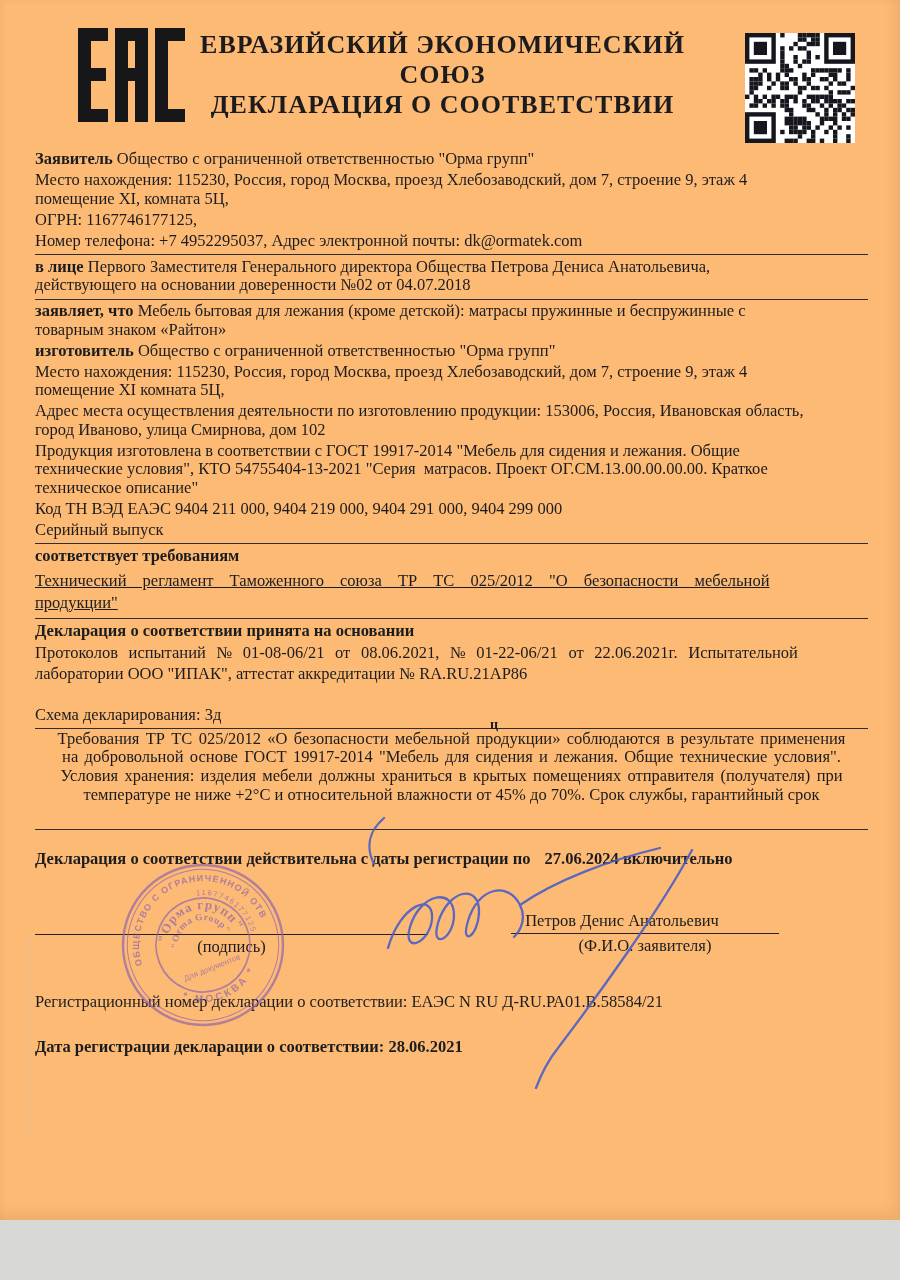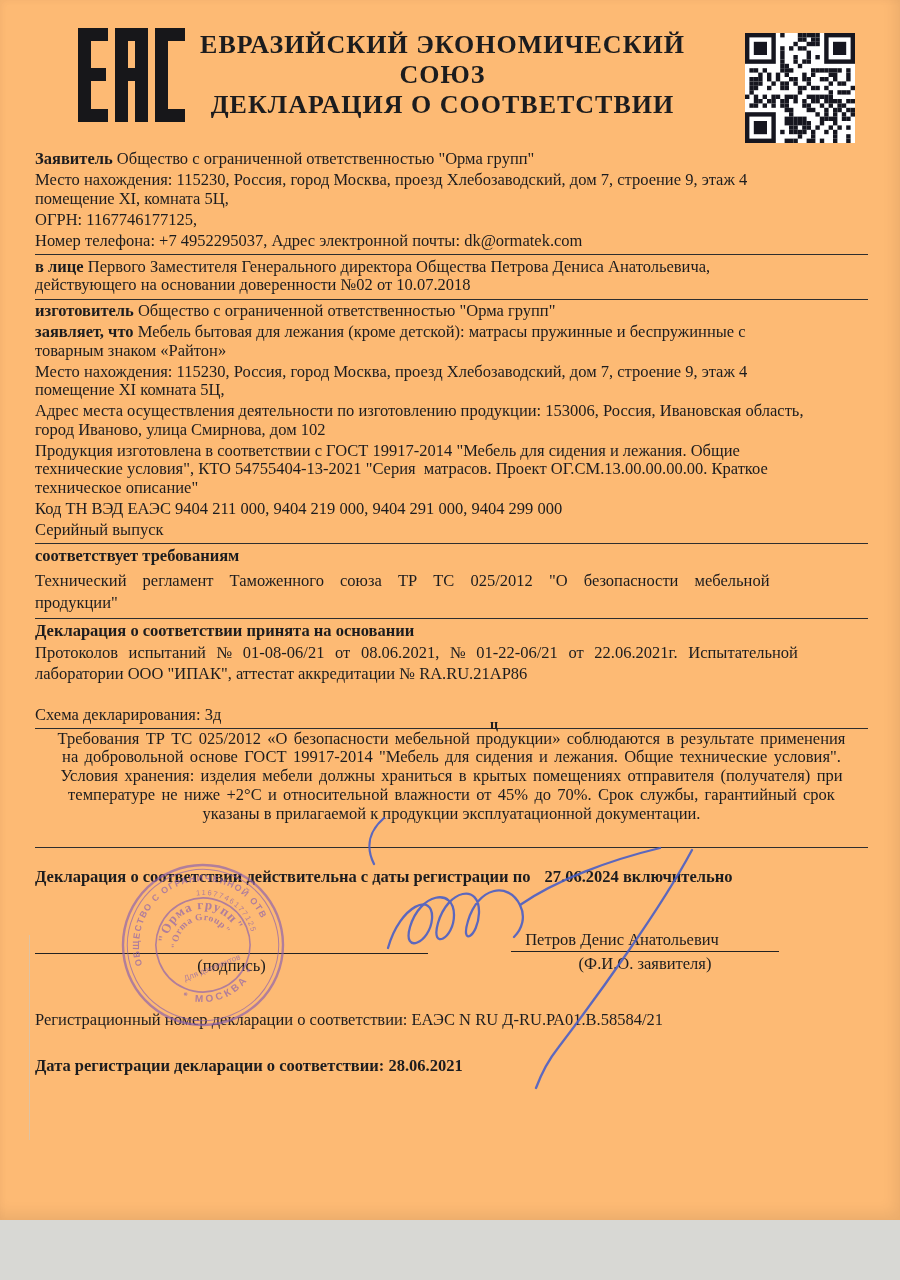--- a/index.html
+++ b/index.html
@@ -12,21 +12,21 @@
   .eac{position:absolute;left:78px;top:28px;}
   .titles{position:absolute;left:160px;top:30px;width:565px;text-align:center;
           font-weight:bold;font-size:26px;line-height:30px;letter-spacing:1px;}
   .qr{position:absolute;left:745px;top:33px;}
   
   .para{margin:2.5px 0 0 0;}
   .pre{white-space:pre-wrap;}
   b.lead{font-weight:bold;}
   .rule{border-top:1.5px solid #2e2e2e;height:0;margin-top:4px;}
   .bh{font-weight:bold;margin-top:3px;}
-  .reg{font-size:16.5px;line-height:22px;margin-top:4px;}
+  .reg{font-size:16.5px;line-height:22px;margin-top:4px;text-decoration:underline;}
   .reg div:not(:last-child){word-spacing:12px;}
   .basis{font-size:16.5px;line-height:21px;margin-top:2px;}
   .basis div:not(:last-child){word-spacing:6.5px;}
   .addl{line-height:18.8px;margin-top:1px;text-align:center;}
   .addl div:not(:last-child){word-spacing:2.2px;}
   .scheme{margin-top:22px;}
   .scheme-rule{position:relative;margin-top:3px;}
   .stray{position:absolute;left:455px;top:-13px;font-weight:bold;font-size:14px;}
   .validity{margin-top:20px;font-weight:bold;}
   .validity .val{padding-left:14px;}
@@ -287,27 +287,27 @@
   <div class="content">
     <p class="para"><b class="lead">Заявитель</b><span class="pre"> Общество с ограниченной ответственностью "Орма групп"</span></p>
     <p class="para pre">Место нахождения: 115230, Россия, город Москва, проезд Хлебозаводский, дом 7, строение 9, этаж 4
 помещение XI, комната 5Ц,</p>
     <p class="para">ОГРН: 1167746177125,</p>
     <p class="para">Номер телефона: +7 4952295037, Адрес электронной почты: dk@ormatek.com</p>
 
     <div class="rule"></div>
 
     <p class="para"><b class="lead">в лице</b><span class="pre"> Первого Заместителя Генерального директора Общества Петрова Дениса Анатольевича,
-действующего на основании доверенности №02 от 10.07.2018</span></p>
+действующего на основании доверенности №02 от 04.07.2018</span></p>
 
     <div class="rule"></div>
 
-    <p class="para"><b class="lead">изготовитель</b><span class="pre"> Общество с ограниченной ответственностью "Орма групп"</span></p>
     <p class="para"><b class="lead">заявляет, что</b><span class="pre"> Мебель бытовая для лежания (кроме детской): матрасы пружинные и беспружинные с
 товарным знаком «Райтон»</span></p>
+    <p class="para"><b class="lead">изготовитель</b><span class="pre"> Общество с ограниченной ответственностью "Орма групп"</span></p>
     <p class="para pre">Место нахождения: 115230, Россия, город Москва, проезд Хлебозаводский, дом 7, строение 9, этаж 4
 помещение XI комната 5Ц,</p>
     <p class="para pre">Адрес места осуществления деятельности по изготовлению продукции: 153006, Россия, Ивановская область,
 город Иваново, улица Смирнова, дом 102</p>
     <p class="para pre">Продукция изготовлена в соответствии с ГОСТ 19917-2014 "Мебель для сидения и лежания. Общие
 технические условия", КТО 54755404-13-2021 "Серия  матрасов. Проект ОГ.СМ.13.00.00.00.00. Краткое
 техническое описание"</p>
     <p class="para">Код ТН ВЭД ЕАЭС 9404 211 000, 9404 219 000, 9404 291 000, 9404 299 000</p>
     <p class="para">Серийный выпуск</p>
 
@@ -330,21 +330,20 @@
     <p class="para scheme">Схема декларирования: 3д</p>
     <div class="rule scheme-rule">
       <span class="stray">ц</span>
     </div>
 
     <div class="addl">
         <div>Требования ТР ТС 025/2012 «О безопасности мебельной продукции» соблюдаются в результате применения</div>
         <div>на добровольной основе ГОСТ 19917-2014 "Мебель для сидения и лежания. Общие технические условия".</div>
         <div>Условия хранения: изделия мебели должны храниться в крытых помещениях отправителя (получателя) при</div>
         <div>температуре не ниже +2°С и относительной влажности от 45% до 70%. Срок службы, гарантийный срок</div>
-        <div>указаны в прилагаемой к продукции эксплуатационной документации.</div>
       </div>
 
     <div class="rule" style="margin-top:24px;"></div>
 
     <p class="para validity"><span>Декларация о соответствии действительна с даты регистрации по</span><span class="val">27.06.2024 включительно</span></p>
 
     <div class="sig-row">
       <div class="sig-left">
         <div class="sig-line"></div>
         <div class="caption">(подпись)</div>

